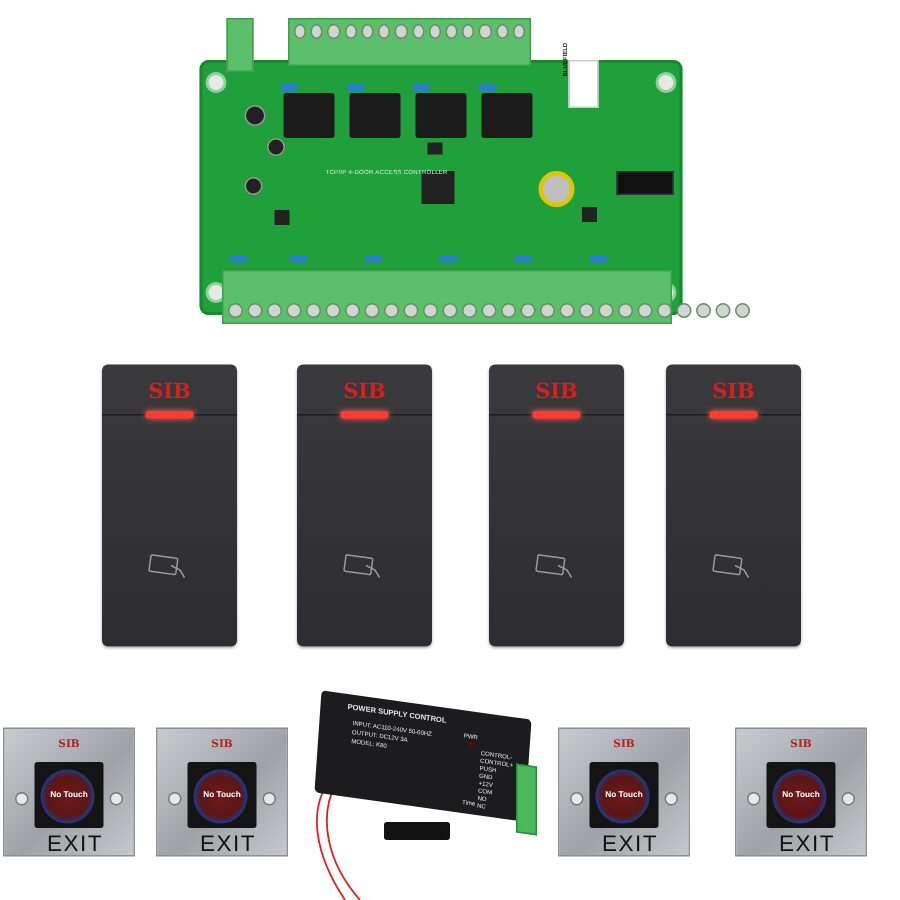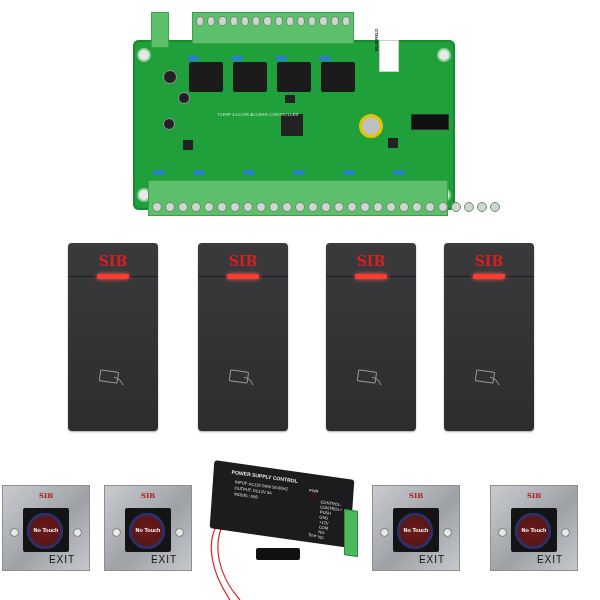--- a/index.html
+++ b/index.html
@@ -25,21 +25,21 @@
   .reader .divider{position:absolute;top:33px;left:0;width:100%;height:1px;background:#1d1d1f;}
   .reader .led{position:absolute;top:31px;left:29px;width:32px;height:5px;border-radius:2px;background:#ff3b30;box-shadow:0 0 4px #ff5b50;}
   .reader .card-icon{position:absolute;top:126px;left:30px;width:28px;height:18px;}
   
   .exitbtn{width:86px;height:84px;background:linear-gradient(135deg,#c9cbcf,#9ea2a7 55%,#c5c8cc);border:1px solid #8b8e93;}
   .exitbtn .brand{position:absolute;top:5px;left:0;width:100%;text-align:center;color:#b22222;font-family:"DejaVu Serif",serif;font-weight:bold;font-size:7px;}
   .exitbtn .panel{position:absolute;top:22px;left:20px;width:46px;height:44px;background:#141414;border-radius:2px;}
   .exitbtn .ring{position:absolute;top:27px;left:24px;width:36px;height:36px;border-radius:50%;background:radial-gradient(circle,#6e1a1a 0%,#5a1616 55%,#1e3a8a 70%,#2f6fe0 80%,#141414 90%);}
   .exitbtn .notouch{position:absolute;top:41px;left:22px;width:42px;text-align:center;color:#fff;font-size:5.5px;font-weight:bold;}
   .exitbtn .screwhole{position:absolute;top:42px;width:7px;height:7px;border-radius:50%;background:#e8e8e8;border:1px solid #777;}
-  .exitbtn .exit{position:absolute;top:68px;left:16px;width:100%;text-align:center;color:#111;font-size:10px;letter-spacing:1px;}
+  .exitbtn .exit{position:absolute;top:68px;left:4px;width:100%;text-align:center;color:#111;font-size:15px;letter-spacing:1px;}
   
   .psu-body{left:212px;top:470px;width:140px;height:68px;background:#1c1c1e;transform:skew(-4deg,8deg);border-radius:3px;}
   .psu-text{color:#e6e6e6;font-size:4px;white-space:nowrap;}
 </style>
 </head>
 <body>
 
 <div class="abs pcb">
   <div class="abs hole" style="left:4px;top:8px"></div>
   <div class="abs hole" style="right:4px;top:8px"></div>

